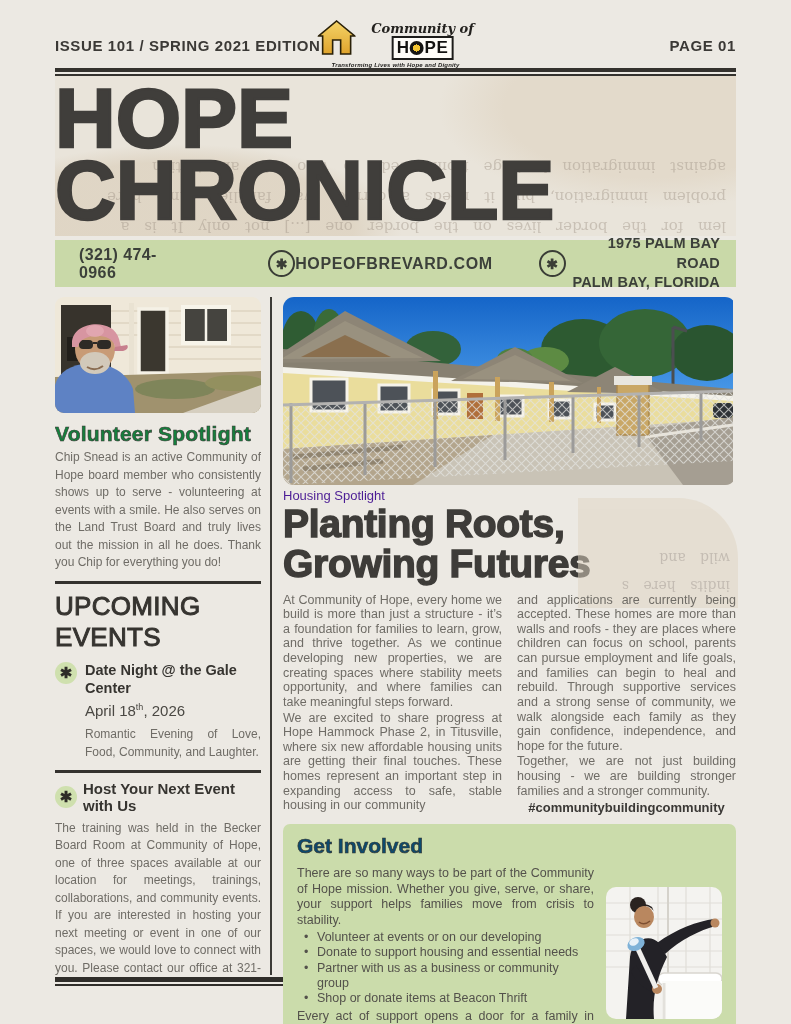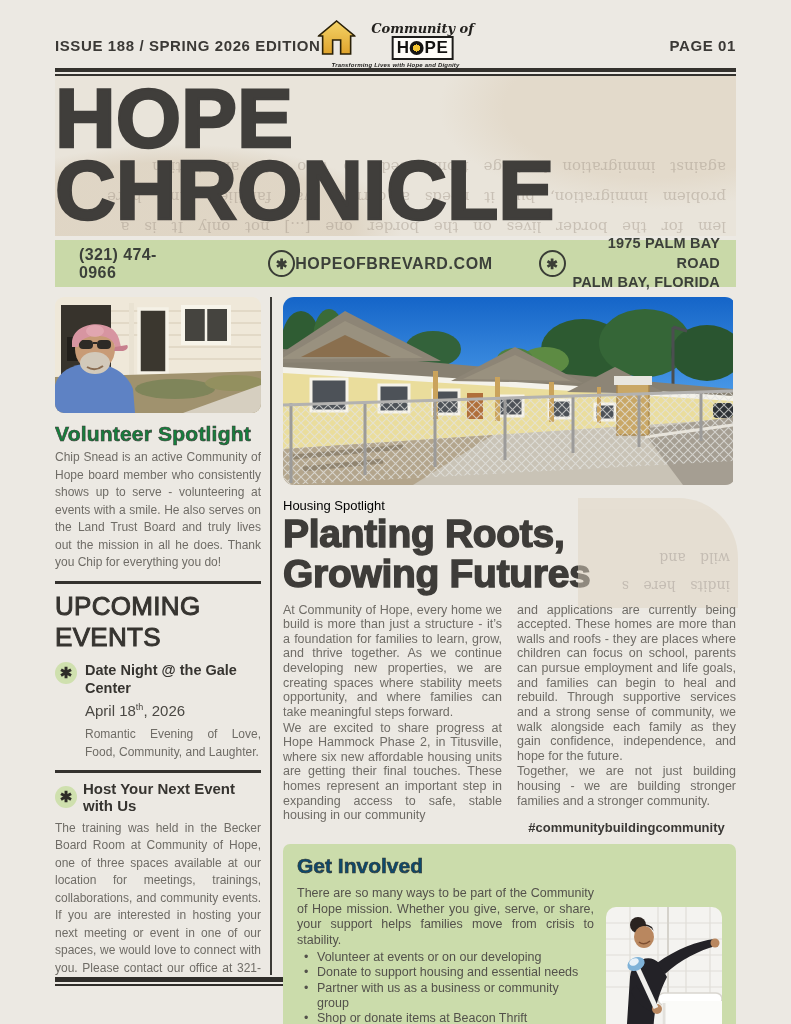--- a/index.html
+++ b/index.html
@@ -91,30 +91,30 @@
     color:#2e2c28; font-size:15px; font-weight:bold; display:flex; align-items:center;
     justify-content:center; flex:0 0 auto; margin-top:1px; }
   .ev-title { font-size:14.5px; font-weight:800; color:#363430; line-height:1.25; }
   .ev-date { font-size:15px; color:#4a4843; margin:5px 0 6px; }
   .ev-date sup { font-size:9px; }
   .ev-desc { font-size:12px; line-height:1.5; color:#6f6c66; text-align:justify; }
   .ev2-head { display:flex; gap:6px; align-items:center; margin-bottom:6px; position:relative; z-index:1;}
   .ev2-title { font-size:15px; font-weight:800; color:#363430; }
   
   .hphoto { width:100%; height:188px; border-radius:11px; overflow:hidden; display:block; }
-  .kicker { font-size:13px; color:#000000; margin:13px 0 1px; }
+  .kicker { font-size:13px; color:#4c1d95; margin:3px 0 1px; }
   .headline { font-size:39px; font-weight:800; line-height:1.02; color:#3e3c39;
     -webkit-text-stroke:1.4px #3e3c39; letter-spacing:-.3px; margin-bottom:9px; }
   .headline span { display:block; }
   .cols { display:flex; gap:15px; position:relative; z-index:1; }
   .col { flex:1; min-width:0; font-size:12.5px; line-height:1.17; color:#6f6c66;
     text-align:justify; }
   .col p { margin-bottom:1px; }
   .hashtag { font-size:13px; font-weight:800; color:#3a3835; text-align:center;
-    margin-top:12px; }
+    margin-top:2px; }
   .get-involved { margin-top:9px; background:#cbdcab; border-radius:7px;
     padding:10px 14px 12px; position:relative; z-index:1; }
   .gi-h2 { font-size:21px; font-weight:700; color:#0c4a6e;
     -webkit-text-stroke:.6px #35332d; margin-bottom:8px; }
   .gi-flex { display:flex; gap:12px; align-items:center; }
   .gi-text { flex:1; min-width:0; font-size:12.5px; line-height:1.23; color:#53514b;
     text-align:justify; }
   .gi-text ul { list-style:none; margin:2px 0; }
   .gi-text li { padding-left:20px; position:relative; text-align:left; }
   .gi-text li::before { content:"•"; position:absolute; left:7px; }
@@ -124,21 +124,21 @@
     border-top:5px solid #302e2a; }
   .rule-bottom::after { content:""; display:block; margin-top:2px;
     border-top:2px solid #302e2a; }
 </style>
 </head>
 <body>
 
 <div class="page">
 
   <div class="top-header">
-    <div class="issue-label">ISSUE 188 / SPRING 2026 EDITION</div>
+    <div class="issue-label">ISSUE 101 / SPRING 2021 EDITION</div>
     <div class="logo">
       <div class="logo-row">
         <span>
           <svg width="38" height="36" viewBox="0 0 38 36">
             <defs>
                 <linearGradient id="gold" x1="0" y1="0" x2="0" y2="1">
               <stop offset="0" stop-color="#f5d468"></stop>
                   <stop offset="1" stop-color="#dfa32c"></stop>
             </linearGradient>
               </defs>

